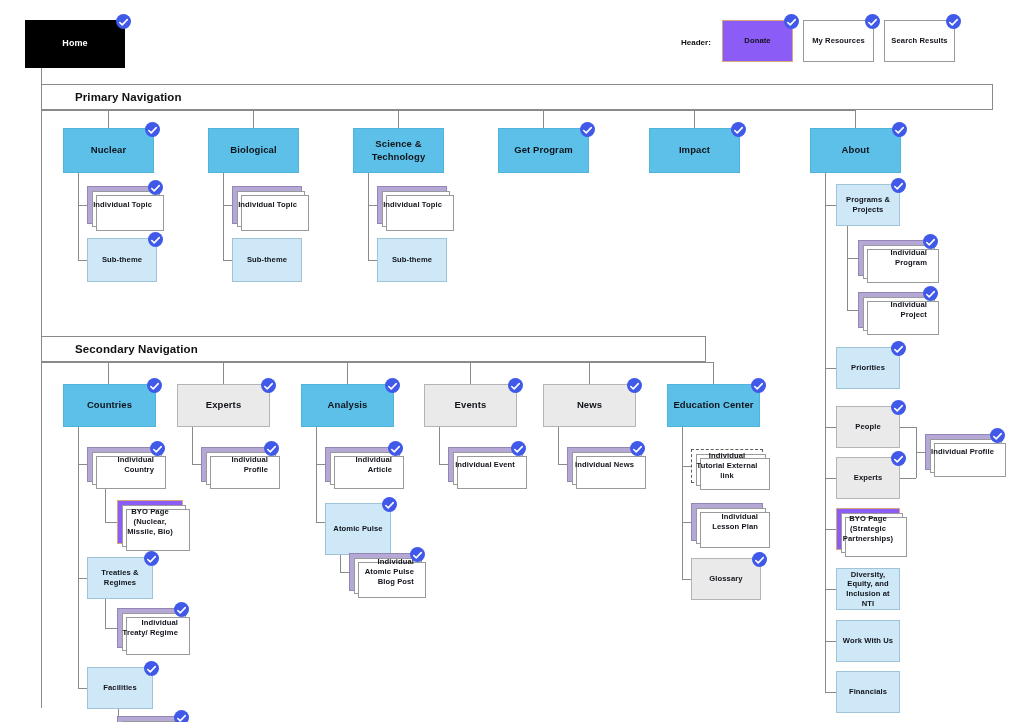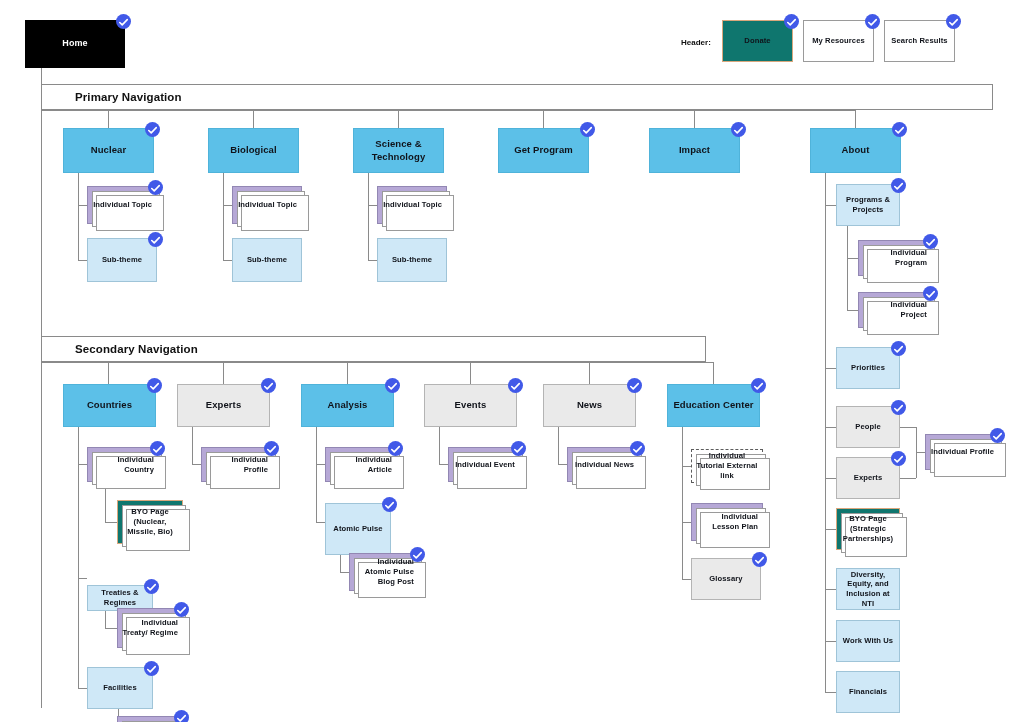--- a/index.html
+++ b/index.html
@@ -41,21 +41,21 @@
   }
   .node .lbl{display:block;width:100%;}
 
   
   .n-home{background:#000000;border-color:#000000;color:#ffffff;font-size:9px;}
   .n-blue{background:#5cc0e8;border-color:#4fb3da;color:#10131a;font-size:9.5px;font-weight:700;}
   .n-lightblue{background:#cfe8f7;border-color:#9fc4d8;color:#10131a;}
   .n-purple{background:#b6a8d6;border-color:#9287b3;color:#10131a;text-align:right;}
   .n-gray{background:#eaeaea;border-color:#b4b4b4;color:#10131a;}
   .n-gray.big{font-size:9.5px;}
-  .n-orange{background:#0f766e;border-color:#d9a77c;color:#10131a;}
+  .n-orange{background:#8b5cf6;border-color:#d9a77c;color:#10131a;}
   .n-white{background:#ffffff;border-color:#9a9a9a;color:#10131a;}
   .n-dashed{background:#ffffff;border:1px dashed #5c5c5c;color:#10131a;}
 
   
   .stack::before,
   .stack::after{
     content:"";
     position:absolute;
     box-sizing:border-box;
     left:0;top:0;width:100%;height:100%;
@@ -375,21 +375,21 @@
       </span>
   </div>
 
   <div class="ln lnv" style="left:105px;top:482px;height:40px;"></div>
   <div class="ln lnh" style="left:105px;top:522px;width:12px;"></div>
   <div class="node n-orange stack" style="left:117px;top:500px;width:66px;height:44px;">
     <span class="lbl">BYO Page (Nuclear, Missile, Bio)</span>
   </div>
 
   <div class="ln lnh" style="left:78px;top:578px;width:9px;"></div>
-  <div class="node n-lightblue" style="left:87px;top:585px;width:66px;height:26px;">
+  <div class="node n-lightblue" style="left:87px;top:557px;width:66px;height:42px;">
     <span class="lbl">Treaties &amp; Regimes</span>
     <span class="badge">
         <svg viewBox="0 0 12 12">
           <path d="M1 6 L4.3 9.2 L11 2.2" stroke="#ffffff" stroke-width="2.1" fill="none" stroke-linecap="round" stroke-linejoin="round"></path>
         </svg>
       </span>
   </div>
   <div class="ln lnv" style="left:105px;top:599px;height:29px;"></div>
   <div class="ln lnh" style="left:105px;top:628px;width:12px;"></div>
   <div class="node n-purple stack" style="left:117px;top:608px;width:66px;height:40px;">

